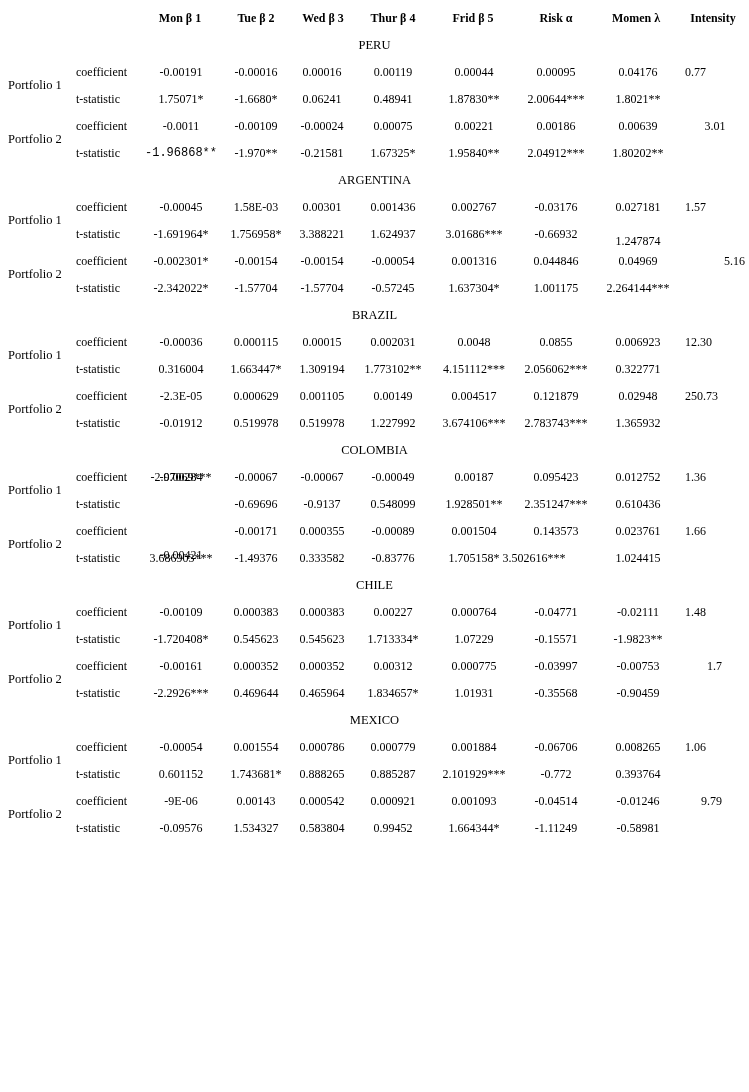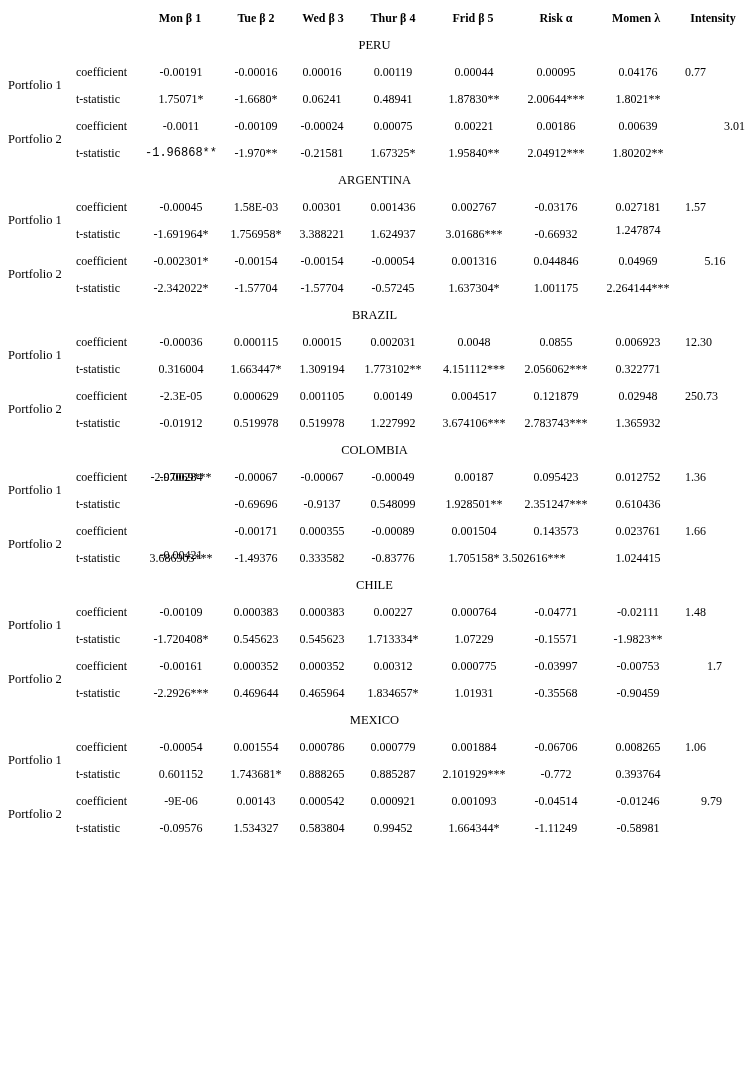--- a/index.html
+++ b/index.html
@@ -59,21 +59,21 @@
         <div class="plabel" style="top: 132px;">Portfolio 2</div>
         <div>
           <div class="rlabel" style="top: 119px;">coefficient</div>
           <div class="cell" style="top: 119px; left: 141px; width: 80px;">-0.0011</div>
           <div class="cell" style="top: 119px; left: 221px; width: 70px;">-0.00109</div>
           <div class="cell" style="top: 119px; left: 291px; width: 62px;">-0.00024</div>
           <div class="cell" style="top: 119px; left: 358px; width: 70px;">0.00075</div>
           <div class="cell" style="top: 119px; left: 433px; width: 82px;">0.00221</div>
           <div class="cell" style="top: 119px; left: 515px; width: 82px;">0.00186</div>
           <div class="cell" style="top: 119px; left: 597px; width: 82px;">0.00639</div>
-          <div class="cell" style="top: 119px; left: 685px; width: 60px; text-align: right;">3.01</div>
+          <div class="cell" style="top: 119px; left: 685px; width: 60px; text-align: center;">3.01</div>
         </div>
         <div>
           <div class="rlabel" style="top: 146px;">t-statistic</div>
           <div class="cell" style="top: 146px; left: 141px; width: 80px; font-family: Liberation Mono, monospace;">-1.96868**</div>
           <div class="cell" style="top: 146px; left: 221px; width: 70px;">-1.970**</div>
           <div class="cell" style="top: 146px; left: 291px; width: 62px;">-0.21581</div>
           <div class="cell" style="top: 146px; left: 358px; width: 70px;">1.67325*</div>
           <div class="cell" style="top: 146px; left: 433px; width: 82px;">1.95840**</div>
           <div class="cell" style="top: 146px; left: 515px; width: 82px;">2.04912***</div>
           <div class="cell" style="top: 146px; left: 597px; width: 82px;">1.80202**</div>
@@ -97,36 +97,36 @@
           <div class="cell" style="top: 200px; left: 685px; width: 60px; text-align: left;">1.57</div>
         </div>
         <div>
           <div class="rlabel" style="top: 227px;">t-statistic</div>
           <div class="cell" style="top: 227px; left: 141px; width: 80px;">-1.691964*</div>
           <div class="cell" style="top: 227px; left: 221px; width: 70px;">1.756958*</div>
           <div class="cell" style="top: 227px; left: 291px; width: 62px;">3.388221</div>
           <div class="cell" style="top: 227px; left: 358px; width: 70px;">1.624937</div>
           <div class="cell" style="top: 227px; left: 433px; width: 82px;">3.01686***</div>
           <div class="cell" style="top: 227px; left: 515px; width: 82px;">-0.66932</div>
-          <div class="cell" style="top: 223px; left: 597px; width: 82px;">1.247874</div>
+          <div class="cell" style="top: 234px; left: 597px; width: 82px;">1.247874</div>
           <div class="cell" style="top: 227px; left: 685px; width: 60px; text-align: left;"></div>
         </div>
       </div>
       <div>
         <div class="plabel" style="top: 267px;">Portfolio 2</div>
         <div>
           <div class="rlabel" style="top: 254px;">coefficient</div>
           <div class="cell" style="top: 254px; left: 141px; width: 80px;">-0.002301*</div>
           <div class="cell" style="top: 254px; left: 221px; width: 70px;">-0.00154</div>
           <div class="cell" style="top: 254px; left: 291px; width: 62px;">-0.00154</div>
           <div class="cell" style="top: 254px; left: 358px; width: 70px;">-0.00054</div>
           <div class="cell" style="top: 254px; left: 433px; width: 82px;">0.001316</div>
           <div class="cell" style="top: 254px; left: 515px; width: 82px; text-align: center;">0.044846</div>
           <div class="cell" style="top: 254px; left: 597px; width: 82px;">0.04969</div>
-          <div class="cell" style="top: 254px; left: 685px; width: 60px; text-align: center;">5.16</div>
+          <div class="cell" style="top: 254px; left: 685px; width: 60px; text-align: right;">5.16</div>
         </div>
         <div>
           <div class="rlabel" style="top: 281px;">t-statistic</div>
           <div class="cell" style="top: 281px; left: 141px; width: 80px;">-2.342022*</div>
           <div class="cell" style="top: 281px; left: 221px; width: 70px;">-1.57704</div>
           <div class="cell" style="top: 281px; left: 291px; width: 62px;">-1.57704</div>
           <div class="cell" style="top: 281px; left: 358px; width: 70px;">-0.57245</div>
           <div class="cell" style="top: 281px; left: 433px; width: 82px;">1.637304*</div>
           <div class="cell" style="top: 281px; left: 515px; width: 82px;">1.001175</div>
           <div class="cell" style="top: 281px; left: 597px; width: 82px;">2.264144***</div>

